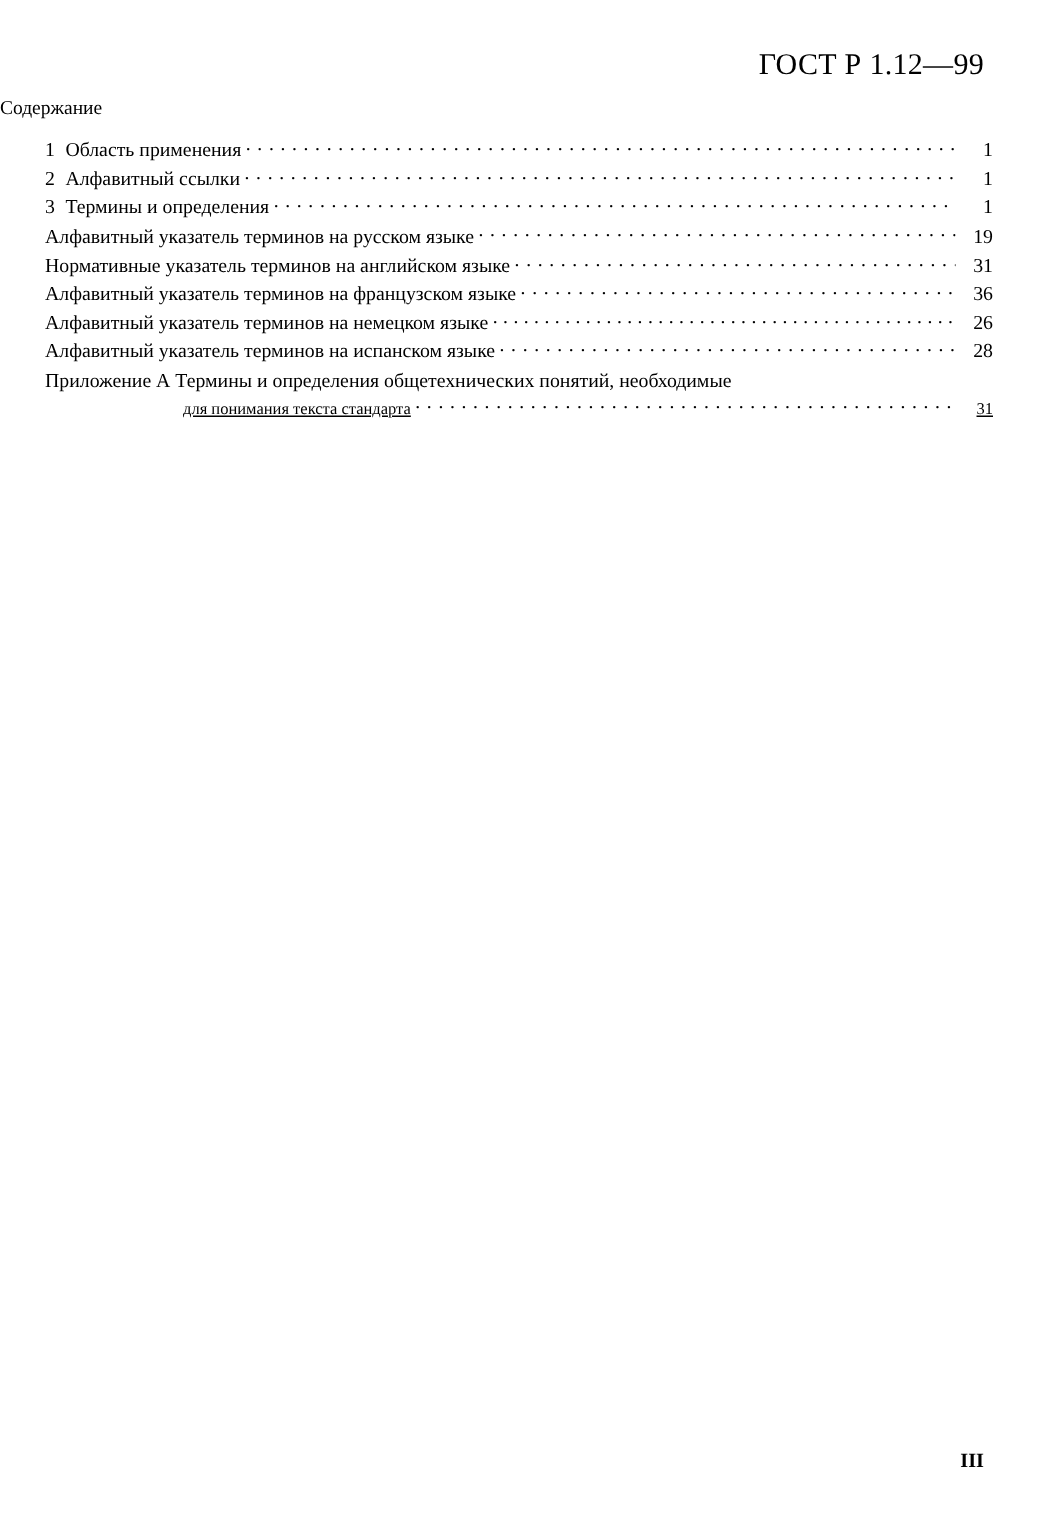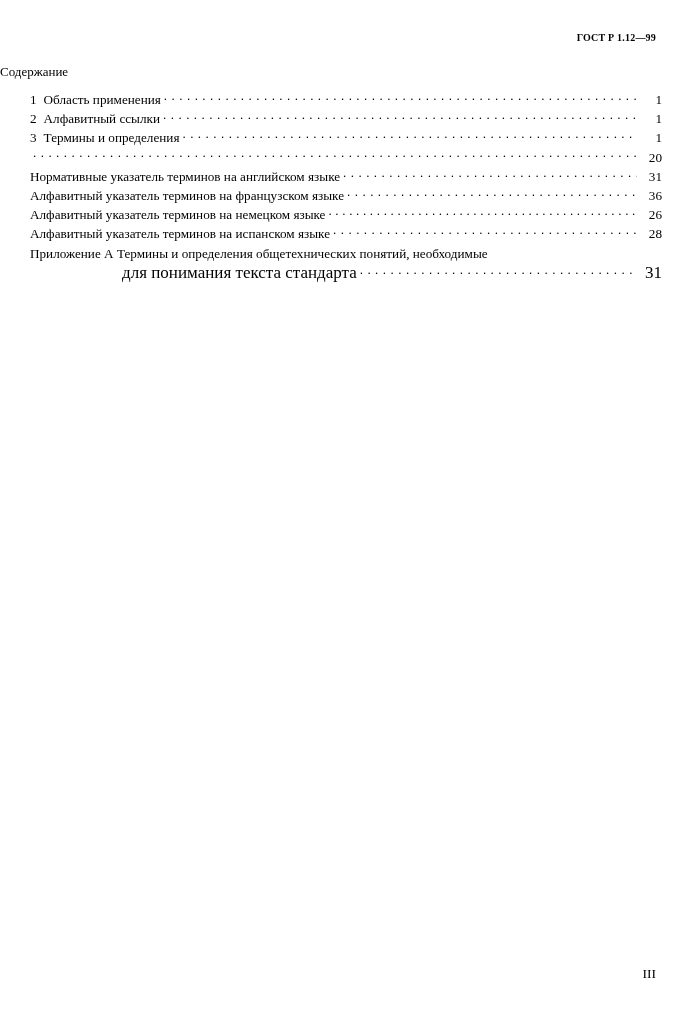--- a/index.html
+++ b/index.html
@@ -19,22 +19,22 @@
     position: absolute;
     top: 0; left: 0;
     width: 700px;
     height: 1024px;
   }
   .header-std {
     position: absolute;
     top: 32px;
     right: 44px;
     font-family: "Liberation Serif", "DejaVu Serif", serif;
-    font-weight: bold;
-    font-size: 10px;
+    font-weight: normal;
+    font-size: 20px;
     letter-spacing: 0.2px;
     white-space: nowrap;
   }
   .toc-title {
     position: absolute;
     top: 64px;
     left: 0;
     width: 700px;
     font-size: 13px;
   }
@@ -93,30 +93,31 @@
     white-space: nowrap;
     font-size: 13.2px;
     line-height: 19.6px;
   }
   .appendix-line2 {
     display: flex;
     align-items: baseline;
     width: 100%;
     padding-left: 92px;
     box-sizing: border-box;
-    font-size: 17px;
+    font-size: 11px;
     line-height: 19.6px;
     white-space: nowrap;
+    text-decoration: underline;
   }
   .footer-page {
     position: absolute;
     bottom: 42px;
     right: 44px;
     font-size: 13.5px;
-    font-weight: normal;
+    font-weight: bold;
   }
 </style>
 </head>
 <body>
 
 <div class="page">
 
   <div class="header-std">ГОСТ Р 1.12—99</div>
 
   <div class="toc-title">Содержание</div>
@@ -138,22 +139,23 @@
     </div>
 
     <div class="toc-row">
       <span class="toc-num">3</span>
       <span class="toc-label">Термины и определения</span>
       <span class="leader"></span>
       <span class="toc-page">1</span>
     </div>
 
     <div class="toc-row">
+      <span class="toc-label">Алфавитный указатель терминов на русском языке</span>
       <span class="leader"></span>
-      <span class="toc-page">20</span>
+      <span class="toc-page">19</span>
     </div>
 
     <div class="toc-row">
       <span class="toc-label">Нормативные указатель терминов на английском языке</span>
       <span class="leader"></span>
       <span class="toc-page">31</span>
     </div>
 
     <div class="toc-row">
       <span class="toc-label">Алфавитный указатель терминов на французском языке</span>

